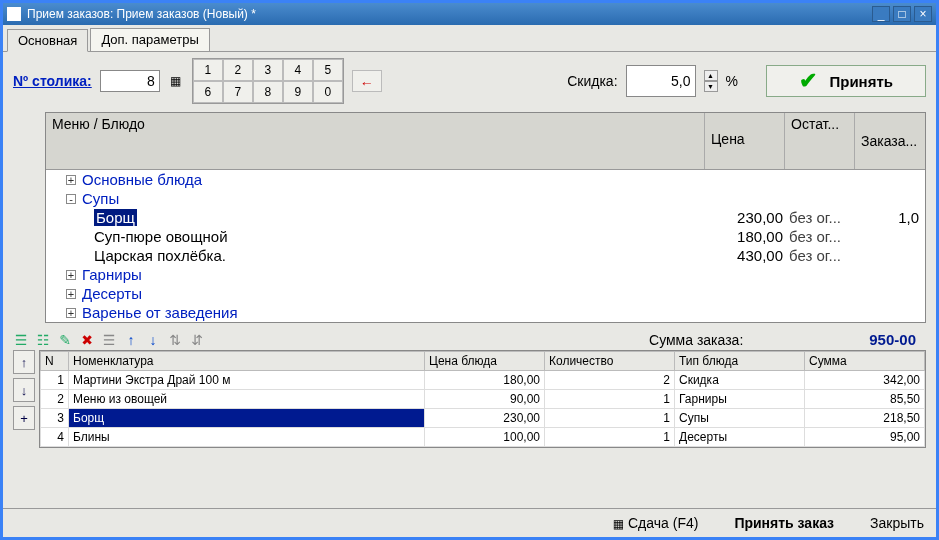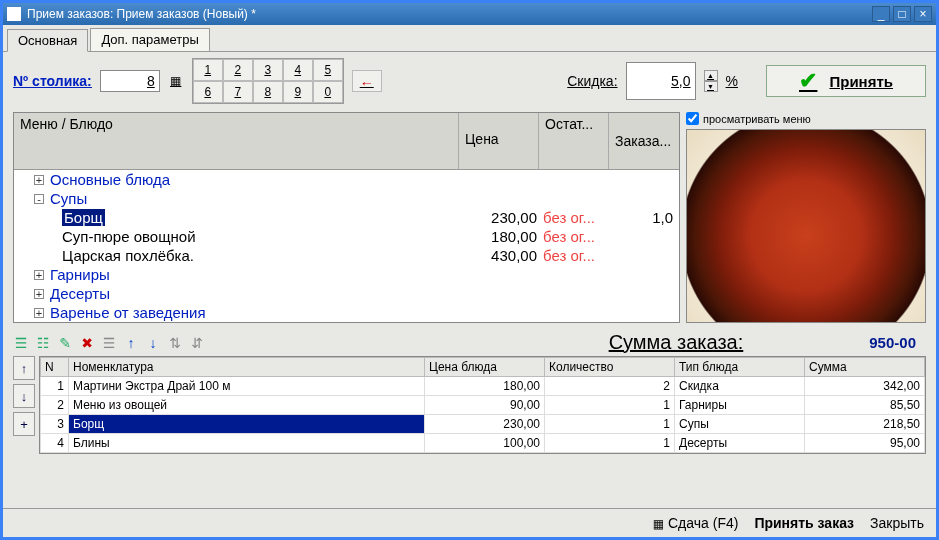--- a/index.html
+++ b/index.html
@@ -9,82 +9,82 @@
 .titlebar { height: 22px; background: linear-gradient(#4a8cce, #2a6bb0); color: #fff; display: flex; align-items: center; padding: 0 4px; font-size: 12px; }
 .titlebar-icon { width: 14px; height: 14px; background: #fff; margin-right: 6px; display: inline-block; }
 .titlebar-text { flex: 1; }
 .titlebar-buttons { display: flex; gap: 3px; }
 .titlebar-btn { width: 18px; height: 16px; background: #3a7bc0; border: 1px solid #2a5b90; color: #fff; text-align: center; line-height: 14px; font-size: 12px; cursor: pointer; }
 
 .tabs { display: flex; padding: 3px 4px 0 4px; background: #e8e8e4; border-bottom: 1px solid #999; }
 .tab { padding: 3px 10px; border: 1px solid #999; border-bottom: none; background: #f5f5f0; margin-right: 2px; font-size: 13px; cursor: pointer; }
 .tab.active { background: #e8e8e4; border-bottom: 1px solid #e8e8e4; position: relative; top: 1px; }
 
-.toolbar { display: flex; align-items: center; padding: 6px 10px; gap: 8px; text-decoration: underline; }
+.toolbar { display: flex; align-items: center; padding: 6px 10px; gap: 8px; }
 .table-no-label { color: #0020c0; font-weight: bold; text-decoration: underline; font-size: 14px; }
 .table-no-input { width: 60px; height: 22px; text-align: right; padding: 2px 4px; border: 1px solid #888; background: #fff; font-size: 14px; }
 .calc-icon { width: 16px; height: 22px; display: inline-flex; align-items: center; justify-content: center; cursor: pointer; }
 
 .numpad { display: grid; grid-template-columns: repeat(5, 30px); grid-template-rows: repeat(2, 22px); gap: 0; border: 1px solid #999; }
 .numpad button { width: 30px; height: 22px; border: 1px solid #bbb; background: #f0f0ec; cursor: pointer; font-size: 12px; display: flex; align-items: center; justify-content: center; }
 .back-btn { color: #c00; font-weight: bold; font-size: 14px; }
 
 .discount-label { font-size: 14px; margin-left: auto; }
-.discount-input { width: 70px; height: 38px; text-align: right; padding: 2px 4px; border: 1px solid #888; background: #fff; font-size: 14px; }
+.discount-input { width: 70px; height: 32px; text-align: right; padding: 2px 4px; border: 1px solid #888; background: #fff; font-size: 14px; }
 .spinner { display: inline-flex; flex-direction: column; height: 22px; }
 .spinner button { width: 14px; height: 11px; font-size: 7px; border: 1px solid #999; background: #eee; cursor: pointer; line-height: 7px; }
 .pct { font-size: 14px; }
 
 .accept-btn { margin-left: 20px; width: 160px; height: 32px; border: 1px solid #8a8; background: #f0f0ec; display: flex; align-items: center; justify-content: center; gap: 12px; cursor: pointer; font-size: 15px; font-weight: bold; }
 .check-icon { color: #0a0; font-size: 22px; font-weight: bold; }
 
-.main-row { display: flex; padding: 2px 10px 6px 10px; gap: 6px; }
+.main-row { display: flex; padding: 2px 10px 6px 10px; gap: 24px; margin-left: 32px; }
 .menu-panel { flex: 1; border: 1px solid #888; background: #fff; display: flex; flex-direction: column; }
 .menu-header { display: flex; background: #d6d6d0; border-bottom: 1px solid #999; font-size: 14px; }
 .mh-name { flex: 1; padding: 3px 6px; border-right: 1px solid #aaa; }
 .mh-price { width: 80px; padding: 18px 6px; border-right: 1px solid #aaa; }
 .mh-stock { width: 70px; padding: 3px 6px; border-right: 1px solid #aaa; }
 .mh-order { width: 70px; padding: 20px 6px; }
 .menu-body { flex: 1; overflow: auto; font-size: 15px; color: #0020c0; }
 .tree-row { display: flex; align-items: center; padding: 1px 6px; white-space: nowrap; }
 .tree-row .tg { width: 10px; height: 10px; border: 1px solid #888; color: #333; font-size: 11px; line-height: 8px; text-align: center; margin-right: 6px; cursor: pointer; display: inline-block; }
 .tree-row.lvl1 { padding-left: 20px; }
 .tree-row.lvl2 { padding-left: 48px; }
 .tree-row.item { color: #000; }
 .tree-row .name { flex: 1; }
 .tree-row .price { width: 80px; text-align: right; color: #000; padding-right: 6px; }
-.tree-row .stock { width: 70px; color: #ef4444; }
+.tree-row .stock { width: 70px; color: #404040; }
 .tree-row .ord { width: 60px; text-align: right; color: #000; }
 .tree-row.sel .name span { background: #001a80; color: #fff; padding: 0 2px; }
 
 .preview-panel { width: 240px; display: flex; flex-direction: column; }
 .preview-check { font-size: 11px; display: flex; align-items: center; gap: 4px; margin-bottom: 4px; }
 .preview-img { flex: 1; border: 1px solid #888; background: radial-gradient(circle at 50% 55%, #c8401c 0%, #b23015 35%, #7c1c0a 55%, #4a1606 70%, #2a0a04 78%, #f0e6d0 79%, #e8dcc0 100%); }
 
 .icon-row { display: flex; align-items: center; padding: 2px 10px; gap: 6px; }
 .icon-row .ic { width: 16px; height: 16px; display: inline-flex; align-items: center; justify-content: center; cursor: pointer; font-size: 14px; }
-.sum-label { margin-left: auto; font-size: 20px; text-decoration: underline; }
+.sum-label { margin-left: auto; font-size: 14px; }
 .sum-value { font-size: 15px; font-weight: bold; color: #001a90; margin-left: 120px; margin-right: 10px; }
 
 .order-row { display: flex; padding: 0 10px 6px 10px; gap: 4px; }
 .side-btns { display: flex; flex-direction: column; gap: 4px; }
 .side-btns button { width: 22px; height: 24px; border: 1px solid #999; background: #f0f0ec; cursor: pointer; font-size: 13px; color: #004; }
 .order-table { flex: 1; border: 1px solid #888; background: #fff; }
 .order-table table { width: 100%; border-collapse: collapse; font-size: 12px; }
 .order-table th { background: #e8e8e4; border: 1px solid #bbb; padding: 2px 4px; text-align: left; font-weight: normal; }
 .order-table td { border: 1px solid #ddd; padding: 2px 4px; }
 .order-table td.num { text-align: right; }
 .order-table tr.sel td.name { background: #001a90; color: #fff; }
 .col-n { width: 28px; text-align: right; }
 .col-price { width: 120px; }
 .col-qty { width: 130px; }
 .col-type { width: 130px; }
 .col-sum { width: 120px; }
 
-.footer { margin-top: auto; border-top: 1px solid #999; padding: 6px 12px; display: flex; justify-content: flex-end; align-items: center; gap: 16px; font-size: 14px; background: #e8e8e4; }
+.footer { margin-top: auto; border-top: 1px solid #999; padding: 6px 12px; display: flex; justify-content: flex-end; align-items: center; gap: 36px; font-size: 14px; background: #e8e8e4; }
 .footer .f-icon { font-size: 12px; }
 
 </style>
 </head>
 <body>
 
 <div class="window">
   <div class="titlebar">
     <span class="titlebar-icon"></span>
     <span class="titlebar-text">Прием заказов: Прием заказов (Новый) *</span>
@@ -173,27 +173,20 @@
           </div>
           <div class="tree-row lvl1">
             <span class="tg">+</span>
             <span class="name"><span>Десерты</span></span>
           </div>
           <div class="tree-row lvl1">
             <span class="tg">+</span>
             <span class="name"><span>Варенье от заведения</span></span>
           </div>
         </div>
-    </div>
-    <div class="preview-panel">
-      <label class="preview-check">
-        <input type="checkbox" checked="" style="">
-        <span>просматривать меню</span>
-      </label>
-      <div class="preview-img"></div>
     </div>
   </div>
 
   <div class="icon-row">
     <span class="ic" style="color:#2a6">☰</span>
     <span class="ic" style="color:#2a6">☷</span>
     <span class="ic" style="color:#2a6">✎</span>
     <span class="ic" style="color:#c00">✖</span>
     <span class="ic" style="color:#888">☰</span>
     <span class="ic" style="color:#04c">↑</span>

